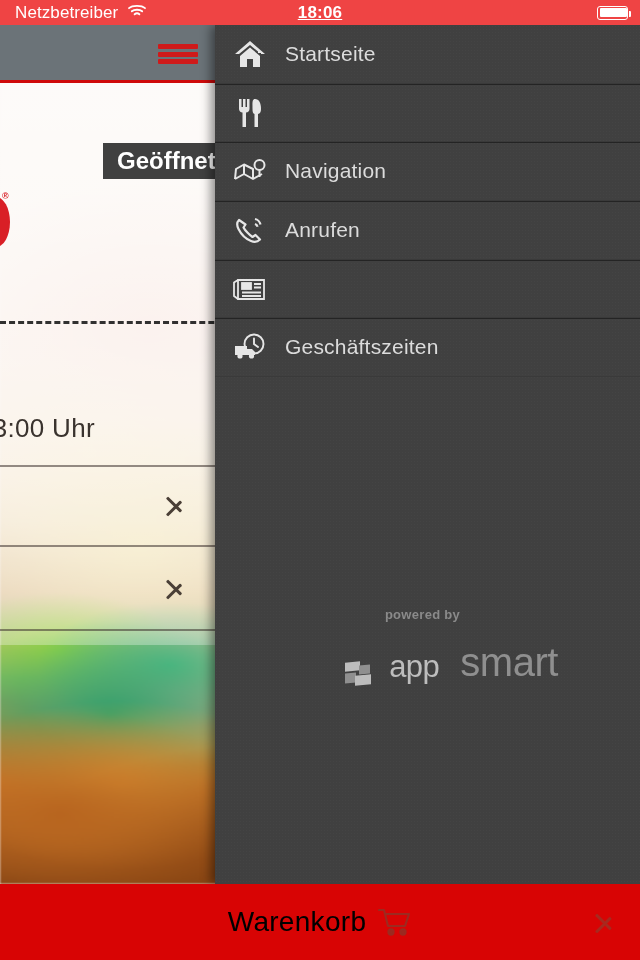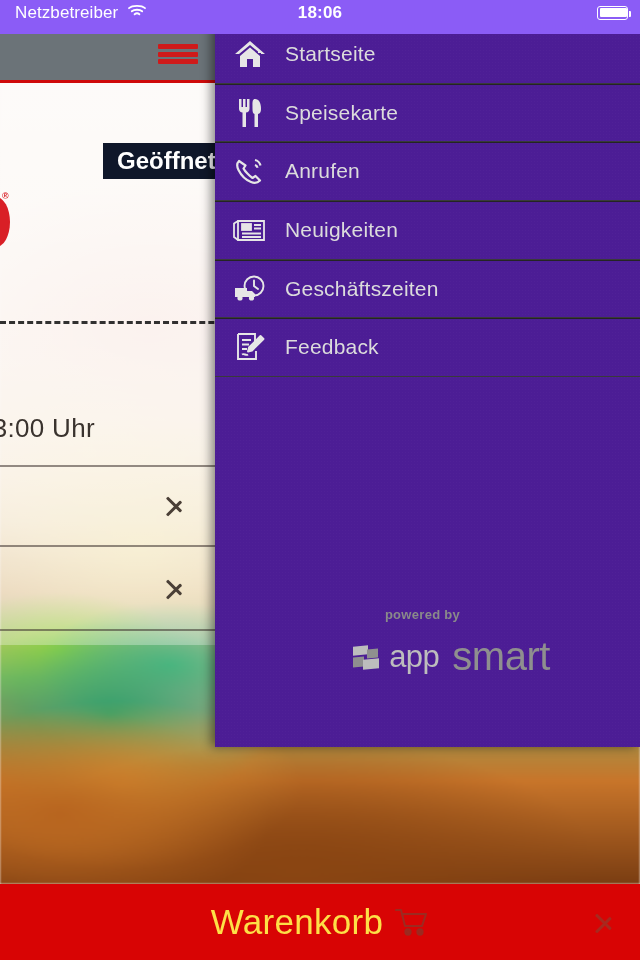--- a/index.html
+++ b/index.html
@@ -6,27 +6,27 @@
   html,body{ background:#000; }
   body{
     width:640px; height:960px; overflow:hidden;
     font-family:"Liberation Sans", sans-serif;
     -webkit-font-smoothing:antialiased;
   }
   .screen{ position:relative; width:640px; height:960px; background:#000; overflow:hidden; }
 
   
   .statusbar{
-    position:absolute; left:0; top:0; width:640px; height:34px;
-    background:#8b5cf6; color:#fff; z-index:50;
+    position:absolute; left:0; top:0; width:640px; height:25px;
+    background:#ef4444; color:#fff; z-index:50;
   }
   .sb-left{ position:absolute; left:15px; top:0; height:25px; display:flex; align-items:center; gap:9px; }
   .sb-carrier{ font-size:17px; letter-spacing:.1px; }
   .sb-time{ position:absolute; left:0; right:0; top:0; height:25px; display:flex; align-items:center;
-            justify-content:center; font-size:17px; font-weight:bold; letter-spacing:.2px; }
+            justify-content:center; font-size:17px; font-weight:bold; letter-spacing:.2px;text-decoration:underline; }
   .sb-right{ position:absolute; right:12px; top:0; height:25px; display:flex; align-items:center; }
   .battery{ position:relative; width:31px; height:14px; border:1.5px solid #fff; border-radius:3px; }
   .battery::after{ content:""; position:absolute; right:-4px; top:4px; width:2.5px; height:6px;
                    background:#fff; border-radius:0 1px 1px 0; }
   .battery i{ position:absolute; left:1.5px; top:1.5px; bottom:1.5px; width:95%; background:#fff; border-radius:1px; display:block; }
 
   
   .page{ position:absolute; left:0; top:25px; width:640px; height:859px; overflow:hidden; background:#f3e6de; }
 
   .food{
@@ -53,21 +53,21 @@
   .appbar{
     position:absolute; left:0; top:0; width:640px; height:58px;
     background:#6b7378; border-bottom:3px solid #cf0a0a;
   }
   .hamburger{ position:absolute; left:158px; top:16px; width:40px; height:26px;
               display:flex; flex-direction:column; justify-content:space-between; padding:3px 0; }
   .hamburger span{ display:block; height:5px; background:#cf1a1a; border-radius:1px; }
 
   .open-badge{
     position:absolute; left:103px; top:118px; height:36px; padding:0 14px;
-    background:#0f172a; color:#fff; font-size:24px; font-weight:bold;
+    background:#404040; color:#fff; font-size:24px; font-weight:bold;
     display:flex; align-items:center; white-space:nowrap;
   }
 
   .brand-dot{
     position:absolute; left:-18px; top:172px; width:28px; height:50px;
     background:#d91f26; border-radius:50%;
   }
   .brand-r{
     position:absolute; left:2px; top:166px; font-size:9px; color:#d91f26; font-weight:bold;
   }
@@ -85,22 +85,22 @@
     position:absolute; width:22px; height:34px;
   }
   .chev::before, .chev::after{
     content:""; position:absolute; left:2px; width:20px; height:3px; background:#4a3f36; border-radius:1px;
   }
   .chev::before{ top:8px;  transform:rotate(45deg);  transform-origin:left center; }
   .chev::after{  top:26px; transform:rotate(-45deg); transform-origin:left center; }
 
   
   .drawer{
-    position:absolute; left:215px; top:25px; width:425px; height:722px;
-    background:#4c1d95; z-index:20;
+    position:absolute; left:215px; top:25px; width:425px; height:859px;
+    background:#404040; z-index:20;
     box-shadow:-4px 0 10px rgba(0,0,0,.45);
   }
   .drawer::before{
     content:""; position:absolute; inset:0;
     background-image:radial-gradient(rgba(255,255,255,.02) 1px, transparent 1px);
     background-size:3px 3px; pointer-events:none;
   }
   .menu{ position:relative; }
   .menu-item{
     position:relative; height:58.7px; display:flex; align-items:center;
@@ -112,37 +112,37 @@
     color:#e6e6e6;
   }
   .mi-icon svg{ display:block; }
   .mi-label{ font-size:21px; color:#dcdcdc; letter-spacing:.2px; }
 
   .powered{
     position:absolute; left:0; right:0; top:582px; display:flex; flex-direction:column;
     align-items:center; user-select:none;padding-left:48px;
   }
   .pb-text{ font-size:13px; font-weight:bold; color:#8a8a8a; letter-spacing:.3px; margin-left:-58px; }
-  .pb-logo{ display:flex; align-items:center; gap:10px; margin-top:12px; }
+  .pb-logo{ display:flex; align-items:flex-end; gap:18px; margin-top:18px; }
   .pb-mark{ position:relative; width:26px; height:24px; }
   .pb-mark i{ position:absolute; background:#bdbdbd; display:block; }
   .pb-mark i.a{ left:0;  top:1px;  width:15px; height:9px;  transform:skewY(-6deg); }
   .pb-mark i.b{ left:14px; top:4px; width:11px; height:9px; background:#8f8f8f; transform:skewY(-6deg); }
   .pb-mark i.c{ left:0;  top:12px; width:11px; height:10px; background:#8f8f8f; transform:skewY(-6deg); }
   .pb-mark i.d{ left:10px; top:14px; width:16px; height:10px; transform:skewY(-6deg); }
   .pb-app{ font-size:31px; color:#bdbdbd; letter-spacing:-.5px; }
   .pb-smart{ font-size:40px; color:#8f8f8f; letter-spacing:-.5px; margin-left:3px; }
 
   
   .cart{
     position:absolute; left:0; bottom:0; width:640px; height:76px;
     background:#d80404; z-index:40; display:flex; align-items:center; justify-content:center;
   }
   .cart-inner{ display:flex; align-items:center; gap:12px; }
-  .cart-label{ font-size:35px; color:#fde047; letter-spacing:.3px; }
+  .cart-label{ font-size:28px; color:#000000; letter-spacing:.3px; }
   .cart-icon{ color:#9c2a20; display:flex; align-items:center; }
   .cart-chev{ position:absolute; right:24px; top:50%; margin-top:-17px; width:22px; height:34px; }
   .cart-chev::before, .cart-chev::after{
     content:""; position:absolute; left:2px; width:21px; height:3px; background:#a8291f; border-radius:1px;
   }
   .cart-chev::before{ top:8px;  transform:rotate(45deg);  transform-origin:left center; }
   .cart-chev::after{  top:26px; transform:rotate(-45deg); transform-origin:left center; }
 </style>
 </head>
 <body>
@@ -193,23 +193,35 @@
         <span class="mi-label">Startseite</span>
       </div>
 
       <div class="menu-item">
         <span class="mi-icon">
           <svg width="30" height="32" viewBox="0 0 30 32" fill="currentColor">
             <path d="M4 2 L6.5 2 L6.5 10 L8 10 L8 2 L10.5 2 L10.5 10 L12 10 L12 2 L14.5 2 L14.5 12 C14.5 14 13 15.2 11 15.6 L11 30 L7.5 30 L7.5 15.6 C5.5 15.2 4 14 4 12 Z"></path>
             <path d="M20 2 C24 2 26 6 26 12 C26 15 25 16.5 23 17 L23 30 L19.5 30 L19.5 17 C18 16.6 17.5 15 17.5 12 C17.5 6 17 2 20 2 Z"></path>
           </svg>
         </span>
-        <span class="mi-label">Speisekarte</span>
-      </div>
-
+      </div>
+
+      <div class="menu-item">
+        <span class="mi-icon">
+          <svg width="34" height="28" viewBox="0 0 34 28" fill="none" stroke="currentColor" stroke-width="2">
+            <path d="M2 22 L11 17 L20 22 L29 17" stroke-linejoin="round"></path>
+            <path d="M2 22 L3 12 L11 7.5 L20 12 L20 15" stroke-linejoin="round"></path>
+            <path d="M11 7.5 L11 17"></path>
+            <path d="M20 12 L20 22"></path>
+            <circle cx="26.5" cy="8" r="5"></circle>
+            <path d="M26.5 13 L26.5 20"></path>
+          </svg>
+        </span>
+        <span class="mi-label">Navigation</span>
+      </div>
 
       <div class="menu-item">
         <span class="mi-icon">
           <svg width="32" height="32" viewBox="0 0 32 32" fill="none" stroke="currentColor" stroke-width="2.2">
             <path d="M5 6 C3 8 2.5 11 4.5 15 C7 20 12 25 17 27 C21 28.6 24 27.5 26 25.5 L21.5 21 L18.5 23 C16 21.5 11 16.5 9.5 13.5 L11.5 10.5 Z" stroke-linejoin="round"></path>
             <path d="M21 5 C23.5 5.5 26 8 26.5 10.5"></path>
             <path d="M21 10 C22.3 10.5 23.2 11.4 23.6 12.7"></path>
           </svg>
         </span>
         <span class="mi-label">Anrufen</span>
@@ -218,49 +230,37 @@
       <div class="menu-item">
         <span class="mi-icon">
           <svg width="34" height="28" viewBox="0 0 34 28" fill="none" stroke="currentColor" stroke-width="1.8">
             <path d="M5 5 L31 5 L31 24 L5 24 Z"></path>
             <path d="M5 5 L1 7.5 L1 21 L5 24"></path>
             <rect x="9" y="8" width="9" height="6" fill="currentColor"></rect>
             <path d="M21 9 L28 9 M21 12.5 L28 12.5"></path>
             <path d="M9 17.5 L28 17.5 M9 21 L28 21"></path>
           </svg>
         </span>
-        <span class="mi-label">Neuigkeiten</span>
       </div>
 
       <div class="menu-item">
         <span class="mi-icon">
           <svg width="34" height="28" viewBox="0 0 34 28" fill="none" stroke="currentColor" stroke-width="1.9">
             <circle cx="21" cy="11" r="9.5"></circle>
             <path d="M21 5.5 L21 11 L25 14" stroke-linecap="round"></path>
             <path d="M2 13 L14 13 L14 22 L2 22 Z" fill="currentColor" stroke="none"></path>
             <path d="M14 16 L19 16 L22 19 L22 22 L14 22 Z" fill="currentColor" stroke="none"></path>
             <circle cx="7" cy="23" r="2.6" fill="currentColor" stroke="none"></circle>
             <circle cx="18.5" cy="23" r="2.6" fill="currentColor" stroke="none"></circle>
           </svg>
         </span>
         <span class="mi-label">Geschäftszeiten</span>
       </div>
 
 
-      <div class="menu-item">
-        <span class="mi-icon">
-          <svg width="32" height="32" viewBox="0 0 32 32" fill="none" stroke="currentColor" stroke-width="1.9">
-            <path d="M4 3 L21 3 L21 12 M4 3 L4 28 L22 28 L22 20"></path>
-            <path d="M8 9 L17 9 M8 13.5 L15 13.5 M8 18 L13 18"></path>
-            <path d="M26.5 5 L29.5 8 L18 19.5 L14 20.5 L15 16.5 Z" fill="currentColor" stroke="currentColor" stroke-linejoin="round"></path>
-            <path d="M8 23.5 C10 22 12 25 14 23.5"></path>
-          </svg>
-        </span>
-        <span class="mi-label">Feedback</span>
-      </div>
 
 
     </div>
 
     <div class="powered">
       <div class="pb-text">powered by</div>
       <div class="pb-logo">
         <span class="pb-mark">
           <i class="a"></i>
             <i class="b"></i>

